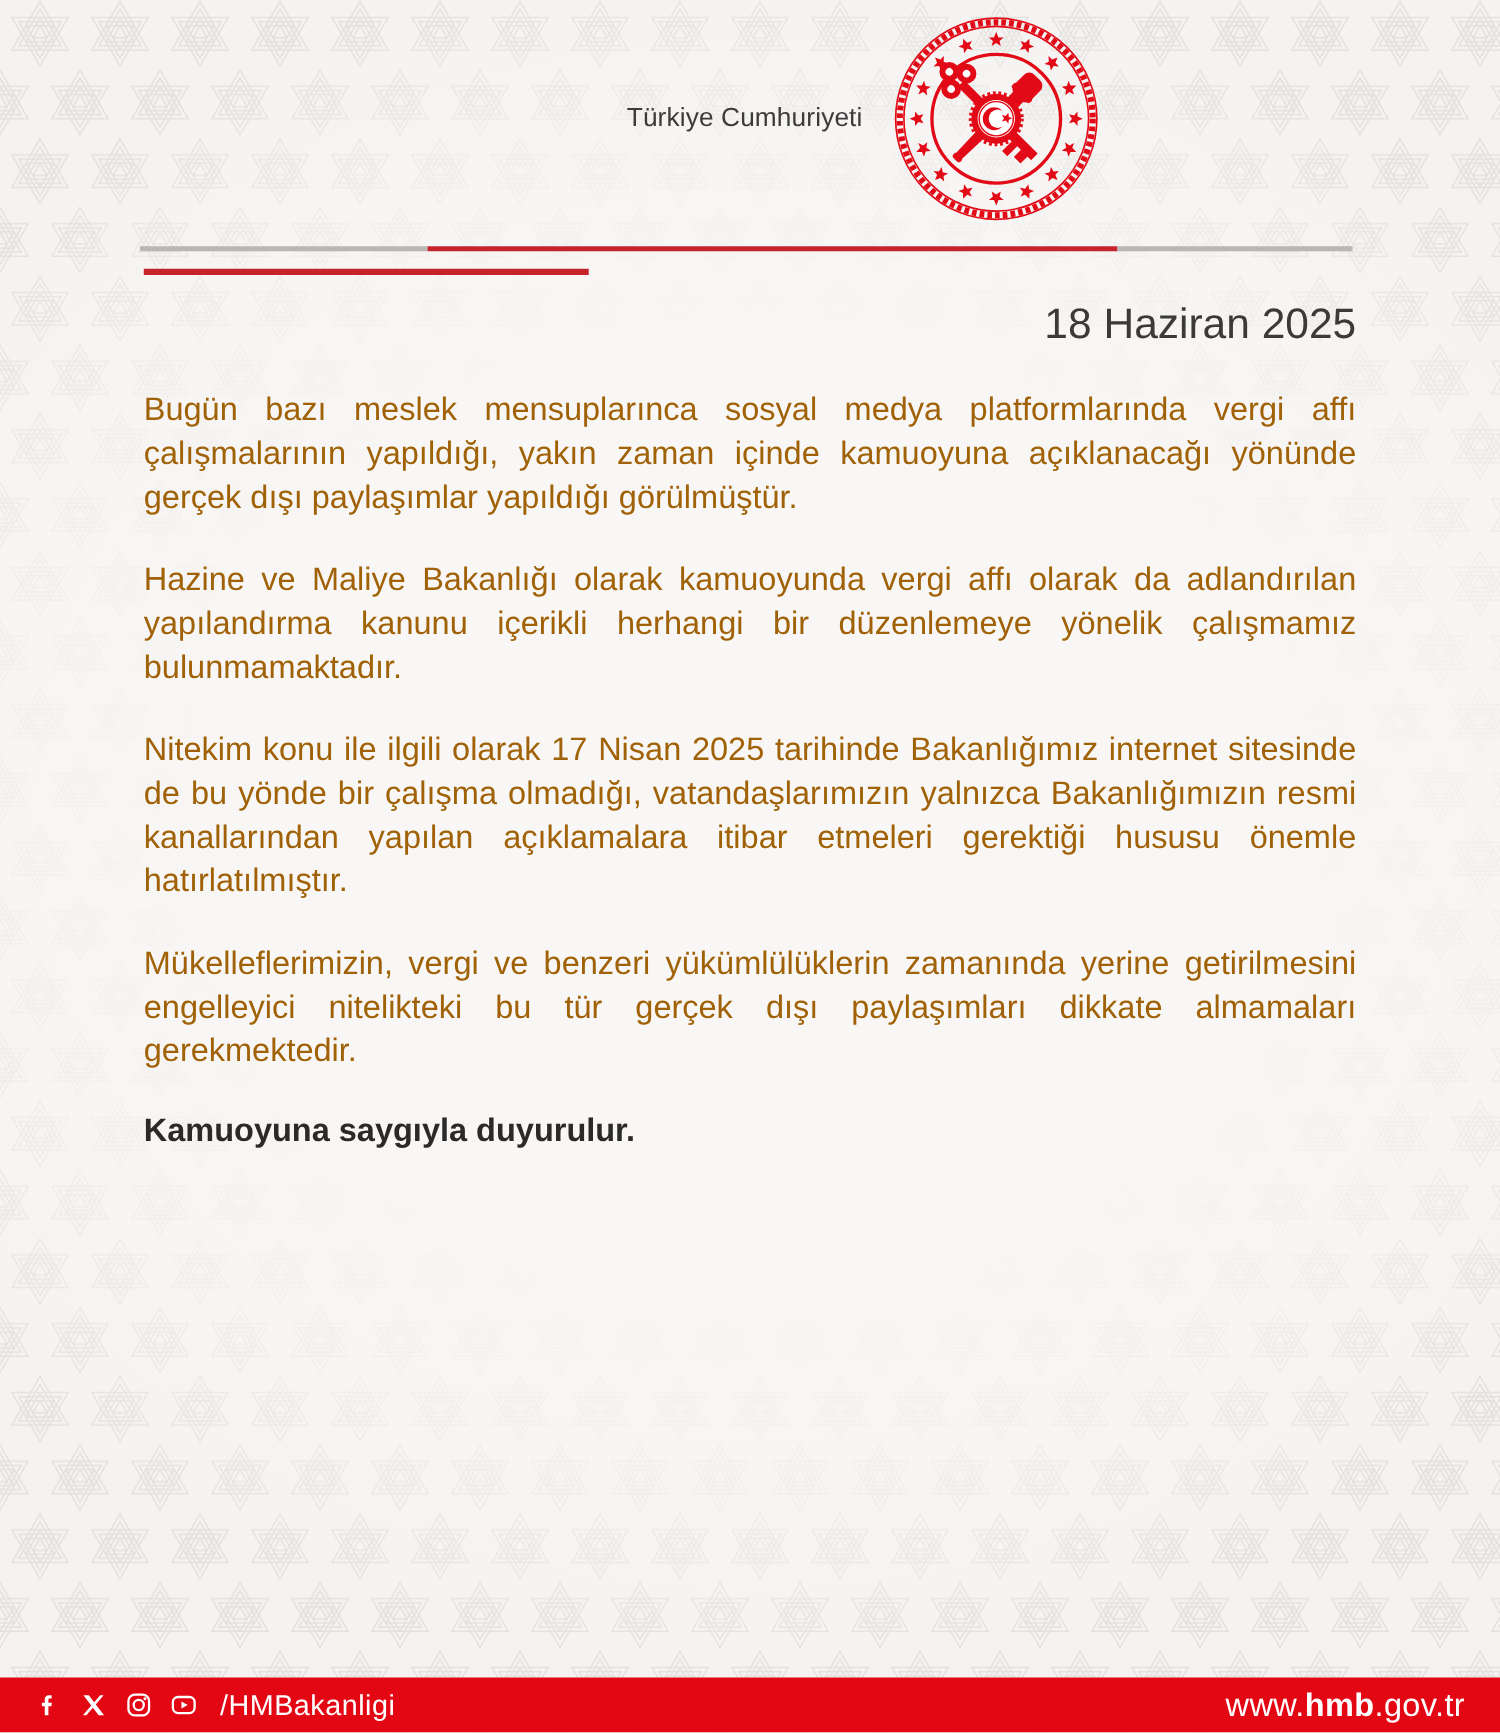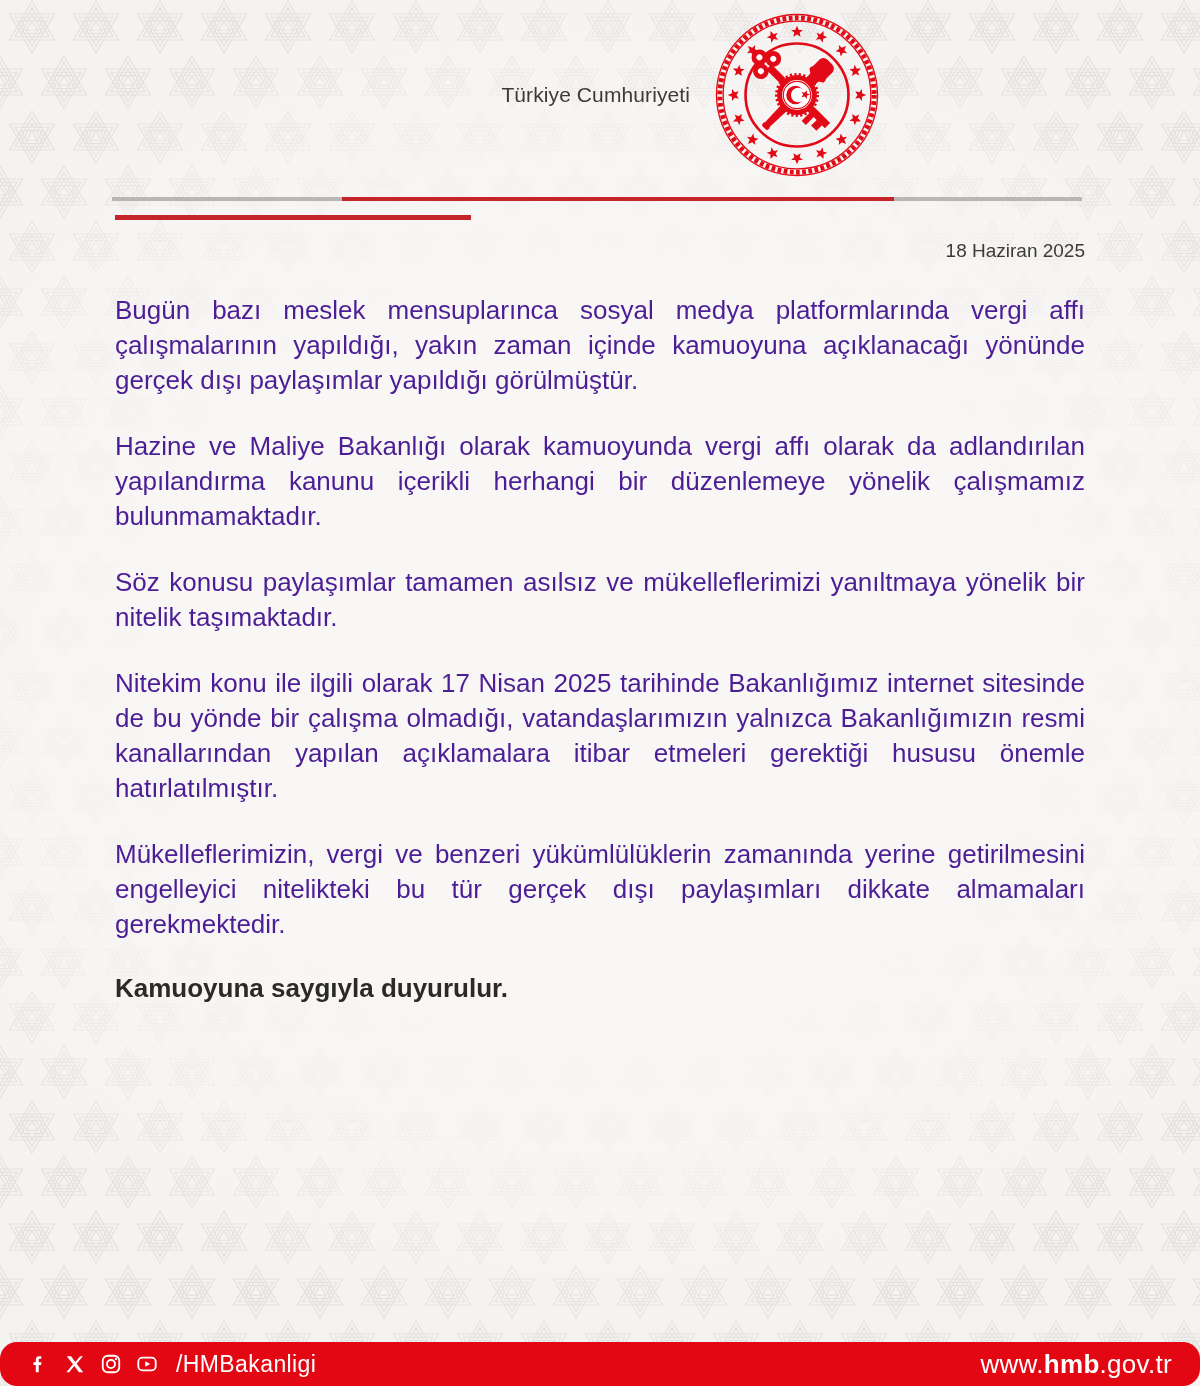--- a/index.html
+++ b/index.html
@@ -47,39 +47,38 @@
   .title {
     margin-top:44px;
     font-size:39px; font-weight:bold; letter-spacing:-0.3px;
     color:#232323;
   }
   .title-underline {
     margin-top:14px; width:356px; height:5px; background:#c5242b;
   }
   .date {
     margin-top:20px; text-align:right;
-    font-size:19px; color:#3b3a39;
+    font-size:34px; color:#3b3a39;
   }
   .para {
     margin-top:31px;
     font-size:26px; line-height:35px;
-    text-align:justify; color:#4c1d95;
+    text-align:justify; color:#a16207;
   }
   .closing {
     margin-top:29px;
     font-size:26px; line-height:35px; font-weight:bold; color:#2b2a29;
   }
 
   
   .footer {
     position:absolute; left:0; right:0; bottom:0; height:44px; z-index:3;
     background:#e30613; color:#fff;
     display:flex; align-items:center; justify-content:space-between;
     padding:0 28px;
-    border-radius:17px;
   }
   .social { display:flex; align-items:center; gap:14px; }
   .social .icon { width:22px; height:22px; display:inline-flex; cursor:pointer; }
   .social .icon svg { width:100%; height:100%; display:block; }
   .handle { font-size:23px; letter-spacing:0.4px; margin-left:4px; cursor:pointer; }
   .website { font-size:26px; letter-spacing:0.3px; cursor:pointer; }
   .website b { font-weight:bold; }
 </style>
 </head>
 <body>
@@ -186,21 +185,20 @@
     <span class="seg-gray-r"></span>
   </div>
 
   <main class="doc">
     <div class="title-underline"></div>
 
     <div class="date">18 Haziran 2025</div>
 
     <p class="para">Bugün bazı meslek mensuplarınca sosyal medya platformlarında vergi affı çalışmalarının yapıldığı, yakın zaman içinde kamuoyuna açıklanacağı yönünde gerçek dışı paylaşımlar yapıldığı görülmüştür.</p>
     <p class="para">Hazine ve Maliye Bakanlığı olarak kamuoyunda vergi affı olarak da adlandırılan yapılandırma kanunu içerikli herhangi bir düzenlemeye yönelik çalışmamız bulunmamaktadır.</p>
-    <p class="para">Söz konusu paylaşımlar tamamen asılsız ve mükelleflerimizi yanıltmaya yönelik bir nitelik taşımaktadır.</p>
     <p class="para">Nitekim konu ile ilgili olarak 17 Nisan 2025 tarihinde Bakanlığımız internet sitesinde de bu yönde bir çalışma olmadığı, vatandaşlarımızın yalnızca Bakanlığımızın resmi kanallarından yapılan açıklamalara itibar etmeleri gerektiği hususu önemle hatırlatılmıştır.</p>
     <p class="para">Mükelleflerimizin, vergi ve benzeri yükümlülüklerin zamanında yerine getirilmesini engelleyici nitelikteki bu tür gerçek dışı paylaşımları dikkate almamaları gerekmektedir.</p>
 
     <p class="closing">Kamuoyuna saygıyla duyurulur.</p>
   </main>
 </div>
 
 <footer class="footer">
   <div class="social">
     <span class="icon">

